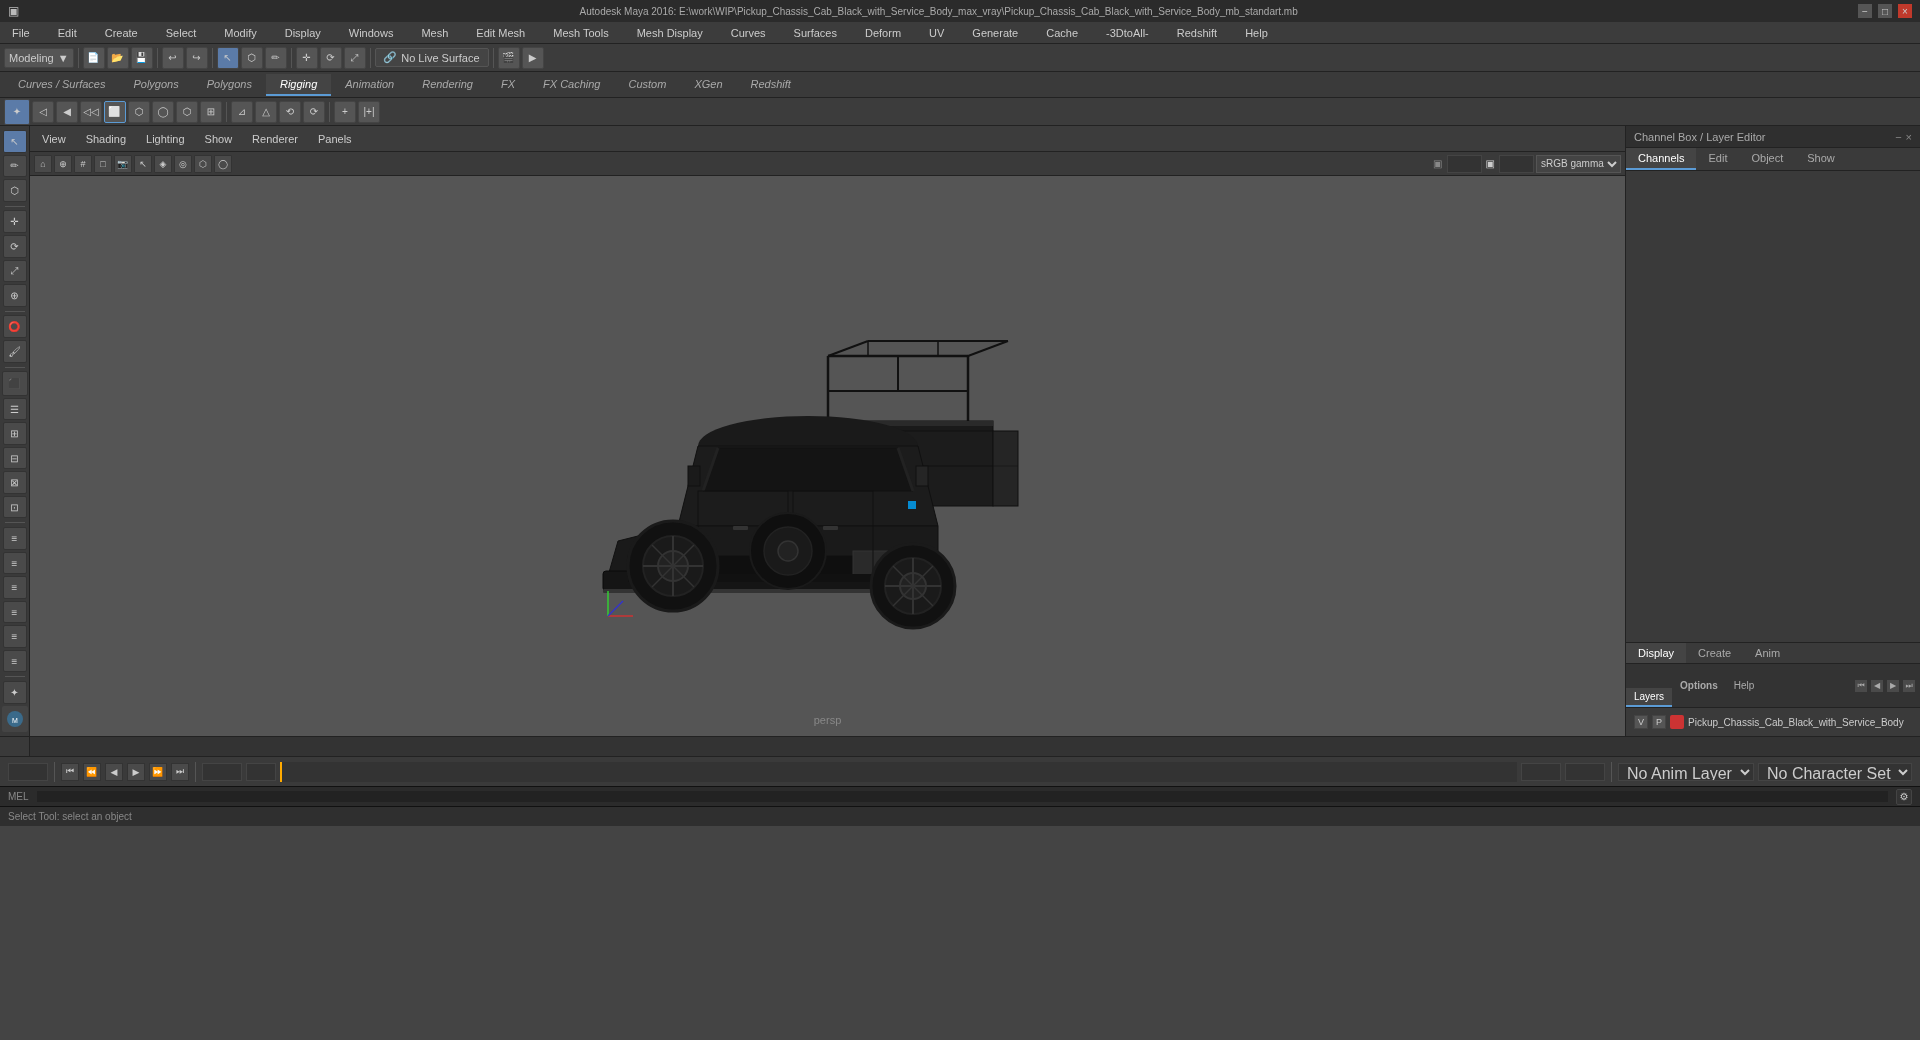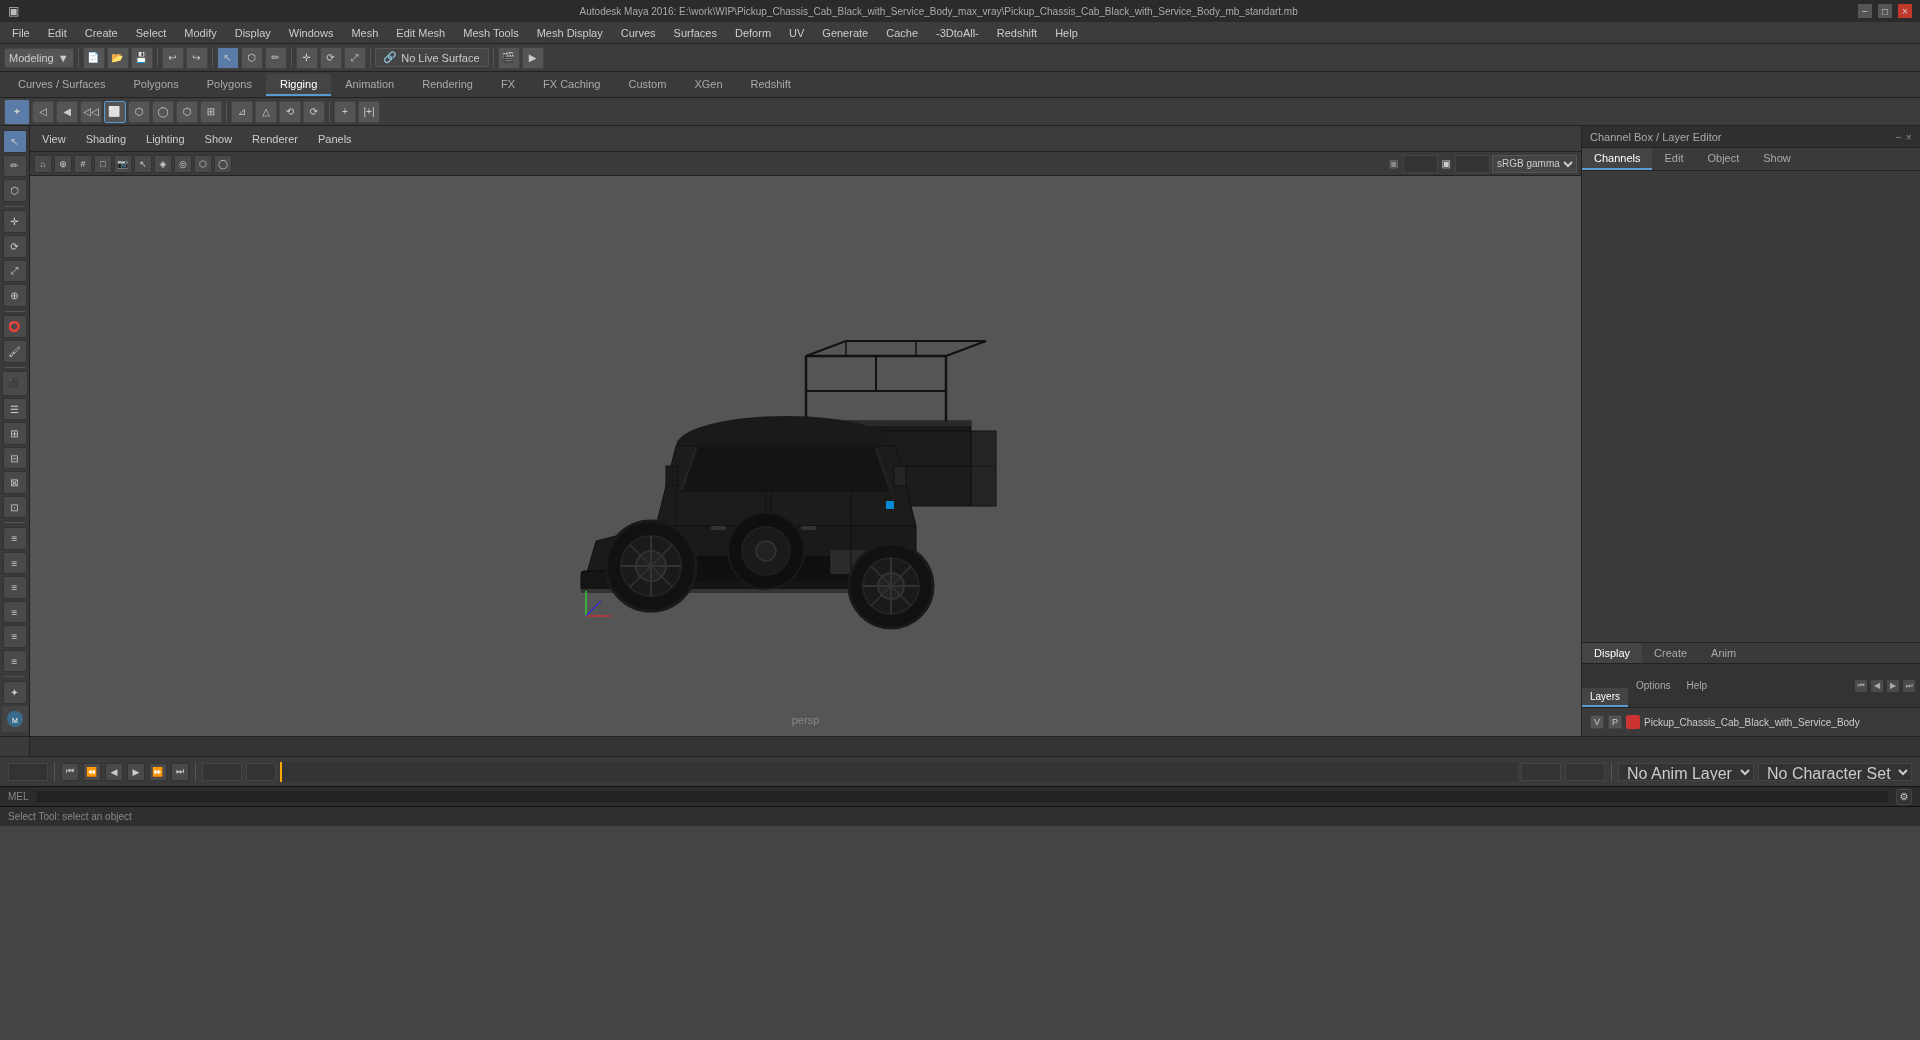--- a/index.html
+++ b/index.html
@@ -9,38 +9,38 @@
     #titlebar {
       width: 100%; height: 22px; background: #2b2b2b; display: flex; align-items: center;
       justify-content: space-between; padding: 0 8px; color: #bbb; font-size: 11px;
     }
     #titlebar-controls { display: flex; gap: 6px; }
     .titlebar-btn { width: 14px; height: 14px; background: #555; display: flex; align-items: center; justify-content: center; font-size: 10px; cursor: pointer; color: #ccc; }
 
     
     #menubar {
       width: 100%; height: 22px; background: #3c3c3c; display: flex; align-items: center;
-      padding: 0 4px; gap: 2px; border-bottom: 1px solid #222;
+      padding: 0 4px; gap: 12px; border-bottom: 1px solid #222;
     }
     .menu-item { padding: 2px 8px; cursor: pointer; color: #ccc; font-size: 11px; white-space: nowrap; }
 
     
     #toolbar1 {
       width: 100%; height: 28px; background: #3c3c3c; display: flex; align-items: center;
       padding: 0 4px; gap: 2px; border-bottom: 1px solid #222;
     }
     .toolbar-btn { width: 22px; height: 22px; background: #555; border: 1px solid #444; display: flex; align-items: center; justify-content: center; cursor: pointer; color: #ccc; font-size: 10px; border-radius: 2px; }
     .toolbar-separator { width: 1px; height: 20px; background: #555; margin: 0 2px; }
     .toolbar-dropdown { height: 20px; background: #555; border: 1px solid #444; color: #ccc; font-size: 11px; padding: 0 4px; cursor: pointer; border-radius: 2px; display: flex; align-items: center; gap: 4px; }
     .no-live-surface { display: flex; align-items: center; gap: 4px; padding: 2px 8px; background: #444; border: 1px solid #555; border-radius: 2px; color: #ccc; font-size: 11px; }
 
     
     #tabbar {
       width: 100%; height: 26px; background: #3a3a3a; display: flex; align-items: center;
-      padding: 0 4px; gap: 0; border-bottom: 1px solid #222;
+      padding: 0 4px; gap: 0; border-bottom: 1px solid #222; font-style: italic;
     }
     .tab-item { padding: 4px 14px; cursor: pointer; color: #aaa; font-size: 11px; white-space: nowrap; border-bottom: 2px solid transparent; }
     .tab-item.active { color: #fff; border-bottom: 2px solid #5b9bd5; background: #444; }
 
     
     #toolbar2 {
       width: 100%; height: 28px; background: #3c3c3c; display: flex; align-items: center;
       padding: 0 4px; gap: 2px; border-bottom: 1px solid #222;
     }
 
@@ -64,21 +64,21 @@
     #viewport-toolbar {
       width: 100%; height: 24px; background: #3a3a3a; display: flex; align-items: center;
       padding: 0 4px; gap: 2px; border-bottom: 1px solid #222;
     }
     .vp-tb-btn { width: 18px; height: 18px; background: #4a4a4a; border: 1px solid #333; display: flex; align-items: center; justify-content: center; cursor: pointer; color: #ccc; font-size: 9px; border-radius: 1px; }
     #viewport-canvas { width: 100%; height: calc(100% - 50px); background: #555; position: relative; display: flex; align-items: center; justify-content: center; }
     #persp-label { position: absolute; bottom: 10px; left: 50%; transform: translateX(-50%); color: #888; font-size: 11px; }
 
     
     #right-panel {
-      width: 339px; background: #3a3a3a; border-left: 1px solid #222; display: flex; flex-direction: column;
+      width: 295px; background: #3a3a3a; border-left: 1px solid #222; display: flex; flex-direction: column;
     }
     #right-panel-header {
       height: 22px; background: #2f2f2f; display: flex; align-items: center; justify-content: space-between;
       padding: 0 8px; border-bottom: 1px solid #222; font-size: 11px; color: #aaa;
     }
     #channel-tabs { display: flex; gap: 0; border-bottom: 1px solid #222; }
     .channel-tab { padding: 4px 12px; cursor: pointer; color: #aaa; font-size: 11px; }
     .channel-tab.active { background: #444; color: #fff; border-bottom: 2px solid #5b9bd5; }
     #channel-content { flex: 1; background: #3a3a3a; }
     #bottom-panel-tabs { display: flex; border-bottom: 1px solid #222; }
@@ -421,21 +421,21 @@
     <div id="channel-content" style="flex:1; background:#3a3a3a;"></div>
 
     <div id="bottom-panel-tabs" style="border-top:1px solid #222;">
       <div class="bottom-panel-tab active">Display</div>
       <div class="bottom-panel-tab">Create</div>
       <div class="bottom-panel-tab">Anim</div>
     </div>
 
     <div style="display:flex; align-items:center; border-bottom:1px solid #222; background:#333;">
       <div class="channel-tab active" style="font-size:10px; padding:3px 8px;margin-top:24px;">Layers</div>
-      <div class="channel-tab" style="font-size:10px; padding:3px 8px;">Options</div>
+      <div class="channel-tab" style="font-size:10px; padding:3px 8px;font-weight:bold;">Options</div>
       <div class="channel-tab" style="font-size:10px; padding:3px 8px;">Help</div>
       <div style="flex:1;"></div>
       <div id="layer-nav">
         <div class="layer-nav-btn">⏮</div>
         <div class="layer-nav-btn">◀</div>
         <div class="layer-nav-btn">▶</div>
         <div class="layer-nav-btn">⏭</div>
       </div>
     </div>
 

